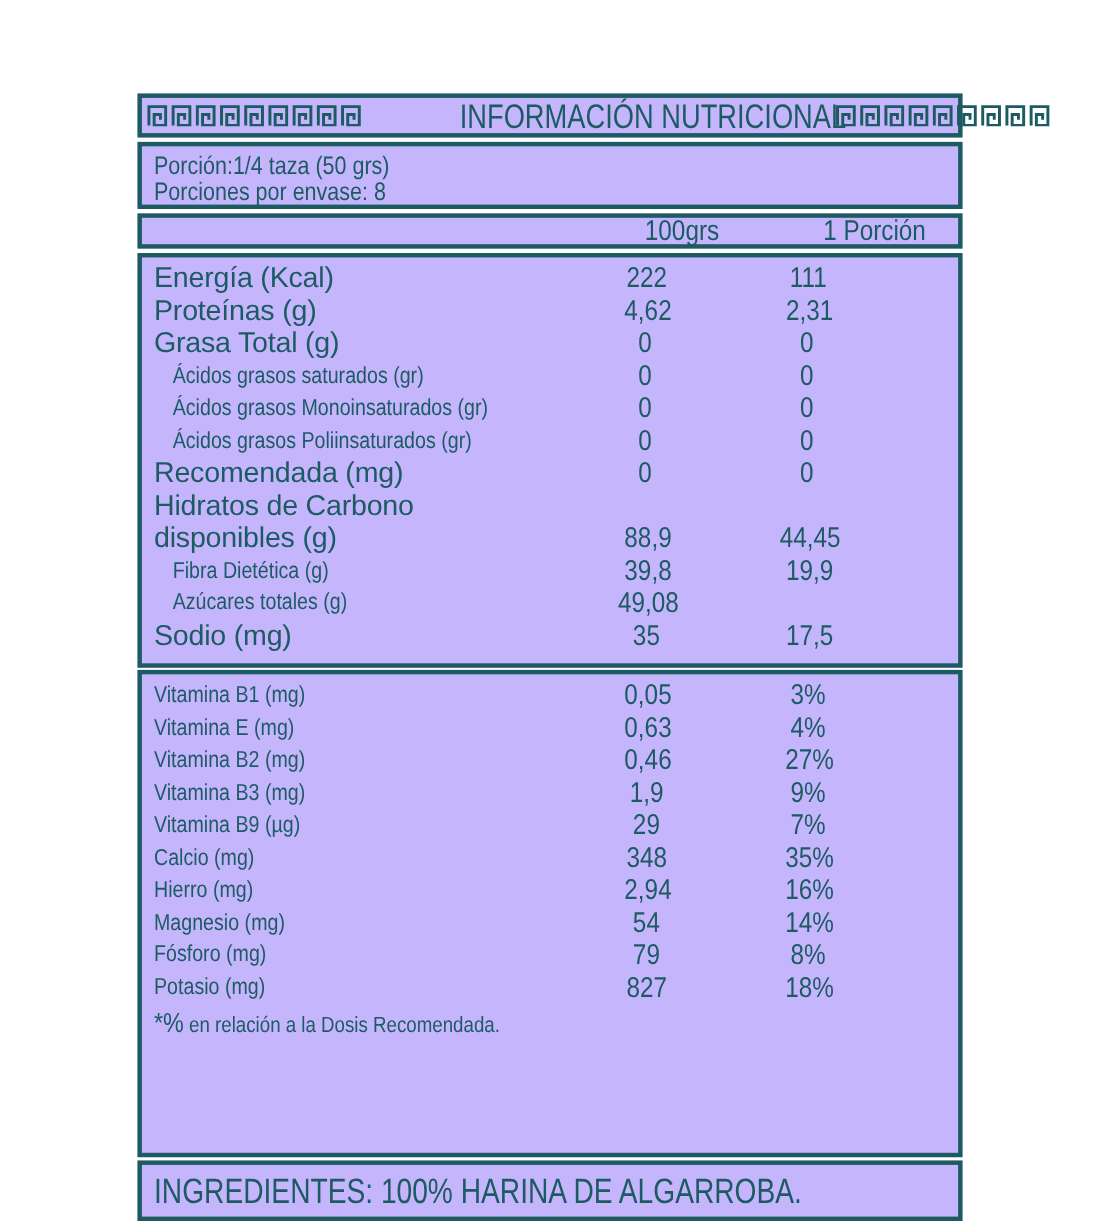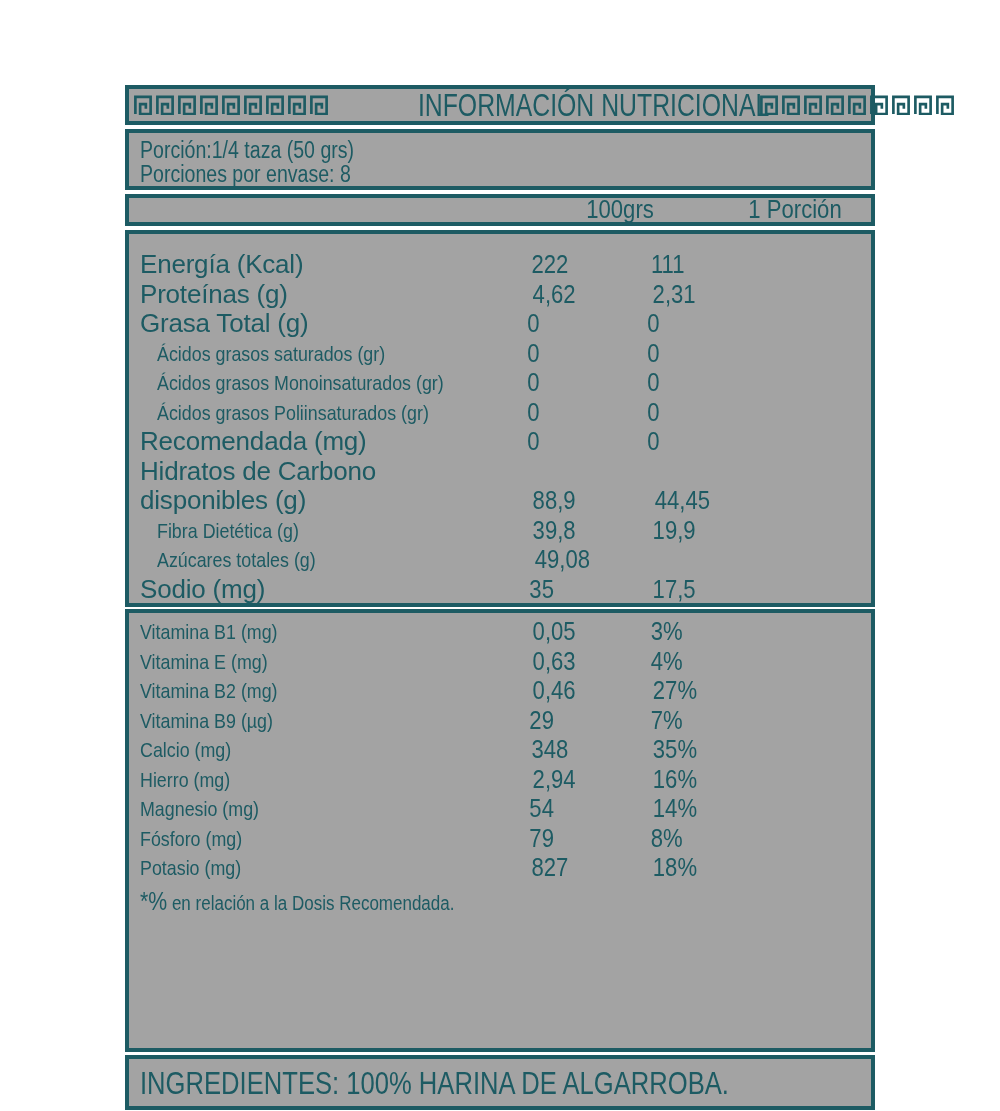--- a/index.html
+++ b/index.html
@@ -1,21 +1,21 @@
 <!DOCTYPE html>
 <html><head>
 <meta charset="utf-8">
 <style>
   html,body{margin:0;padding:0;}
   body{
     width:1000px;height:1111px;position:relative;background:#ffffff;
     font-family:"Liberation Sans", sans-serif;color:#1d5b63;overflow:hidden;
   }
   .label{position:absolute;left:125px;top:85px;width:750px;}
-  .box{box-sizing:border-box;width:750px;border:4px solid #1d5b63;background:#a3a3a3;gap:45px;}
+  .box{box-sizing:border-box;width:750px;border:4px solid #1d5b63;background:#c4b5fd;gap:45px;}
 
   
   .header-box{height:40px;display:flex;align-items:center;justify-content:space-between;padding:0 4px;}
   .meander{display:flex;gap:2px;align-items:center;flex:0 0 auto;}
   .meander svg{display:block;}
   .title{margin:0;width:340px;text-align:center;font-weight:400;font-size:31px;line-height:31px;white-space:nowrap;}
   .title .sc{display:inline-block;transform:scaleX(0.80);transform-origin:center center;}
 
   
   .serving-box{height:61px;margin-top:4px;padding:5px 2px 0 11px;}
@@ -25,28 +25,28 @@
   .cl{display:inline-block;transform:scaleX(0.85);transform-origin:left center;white-space:nowrap;}
   .cv{display:inline-block;transform:scaleX(0.85);transform-origin:right center;white-space:nowrap;}
 
   
   .colhead-box{height:32px;margin-top:4px;position:relative;}
   .ch{position:absolute;top:50%;font-size:26px;white-space:nowrap;transform:translate(-50%,-52%) scaleX(0.85);}
   .ch1{left:491px;}
   .ch2{left:666px;}
 
   
-  .main-box{height:377px;margin-top:4px;padding:16px 52px 0 11px;}
+  .main-box{height:377px;margin-top:4px;padding:4px 52px 0 11px;}
   .vit-box{height:443px;margin-top:2px;padding:4px 52px 0 11px;}
   .row{display:grid;grid-template-columns:minmax(0,1fr) 120px 174px;line-height:29.5px;}
   .c-label{overflow:visible;white-space:nowrap;}
   .wide{font-size:26px;letter-spacing:-0.2px;}
   .lblc{font-size:21px;}
   .ind{padding-left:17px;}
-  .c-val{text-align:left;font-size:26px;}
+  .c-val{text-align:center;font-size:26px;}
 
   
   .footnote{margin:5px 0 0 0;font-size:20px;line-height:26px;}
   .fn-sym{font-size:25px;}
 
   
   .ingr-box{height:55px;margin-top:3px;padding:7px 0 0 11px;}
   .ingr-box p{margin:0;font-size:32px;line-height:34px;font-weight:400;}
   .ingr-box .cl{transform:scaleX(0.80);}
 </style>
@@ -207,20 +207,25 @@
       <span class="c-label lblc"><span class="cl">Vitamina E (mg)</span></span>
       <span class="c-val"><span class="cv">0,63</span></span>
       <span class="c-val"><span class="cv">4%</span></span>
     </div>
     <div class="row">
       <span class="c-label lblc"><span class="cl">Vitamina B2 (mg)</span></span>
       <span class="c-val"><span class="cv">0,46</span></span>
       <span class="c-val"><span class="cv">27%</span></span>
     </div>
     <div class="row">
+      <span class="c-label lblc"><span class="cl">Vitamina B3 (mg)</span></span>
+      <span class="c-val"><span class="cv">1,9</span></span>
+      <span class="c-val"><span class="cv">9%</span></span>
+    </div>
+    <div class="row">
       <span class="c-label lblc"><span class="cl">Vitamina B9 (µg)</span></span>
       <span class="c-val"><span class="cv">29</span></span>
       <span class="c-val"><span class="cv">7%</span></span>
     </div>
     <div class="row">
       <span class="c-label lblc"><span class="cl">Calcio (mg)</span></span>
       <span class="c-val"><span class="cv">348</span></span>
       <span class="c-val"><span class="cv">35%</span></span>
     </div>
     <div class="row">

